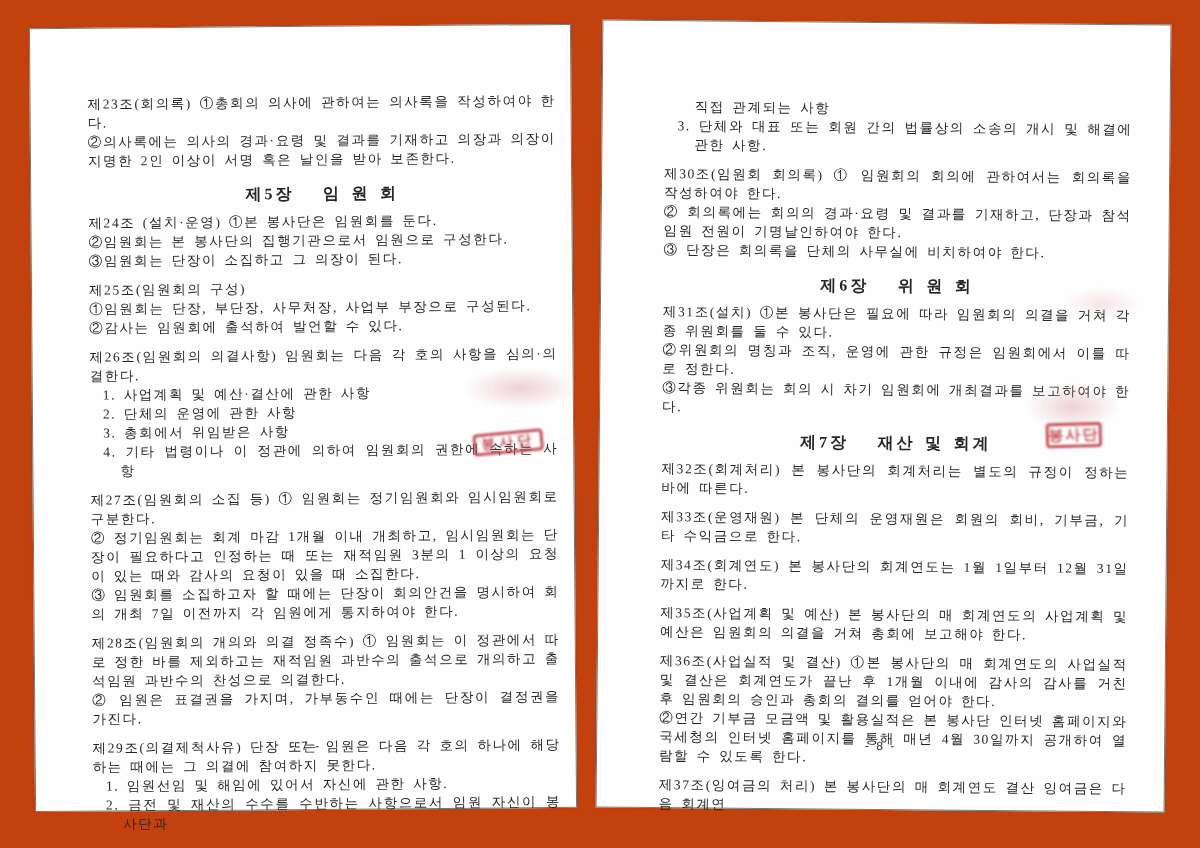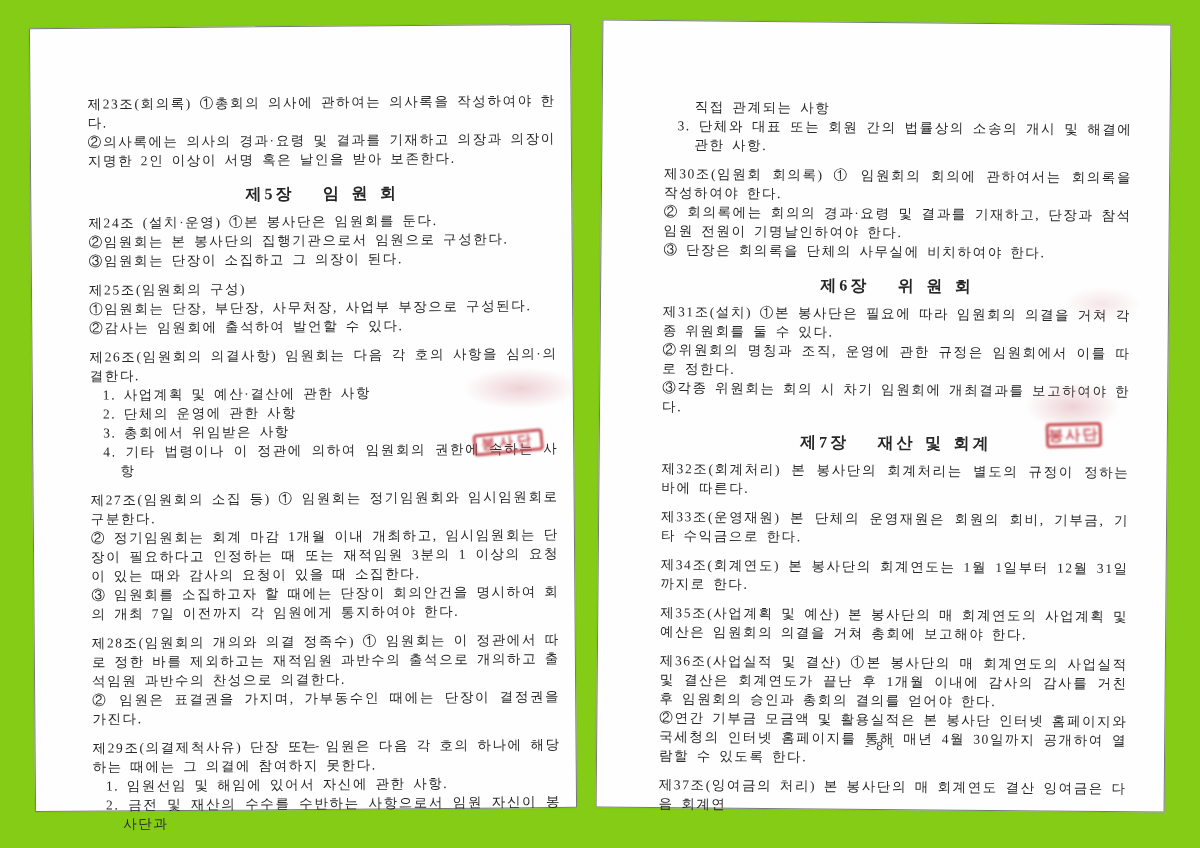--- a/index.html
+++ b/index.html
@@ -4,21 +4,21 @@
 <style>
   html,body { margin:0; padding:0; }
   body {
     width:1200px; height:848px;
     background:#ffffff;
     font-family:"Liberation Serif","DejaVu Serif",serif;
     color:#262626;
   }
   .canvas {
     position:relative; width:1200px; height:848px;
-    background:#84cc16; overflow:hidden;
+    background:#c2410c; overflow:hidden;
   }
   .page {
     position:absolute;
     background:#fefefe;
     border:1px solid #787878;
     box-shadow:0 0 2px rgba(0,0,0,0.12);
   }
   .page-left  { left:32px;  top:26px; width:540px; height:782px; transform:rotate(-0.45deg); }
   .page-right { left:599px; top:22px; width:567px; height:786px; transform:rotate(0.5deg); }
   .textcol { position:absolute; }

